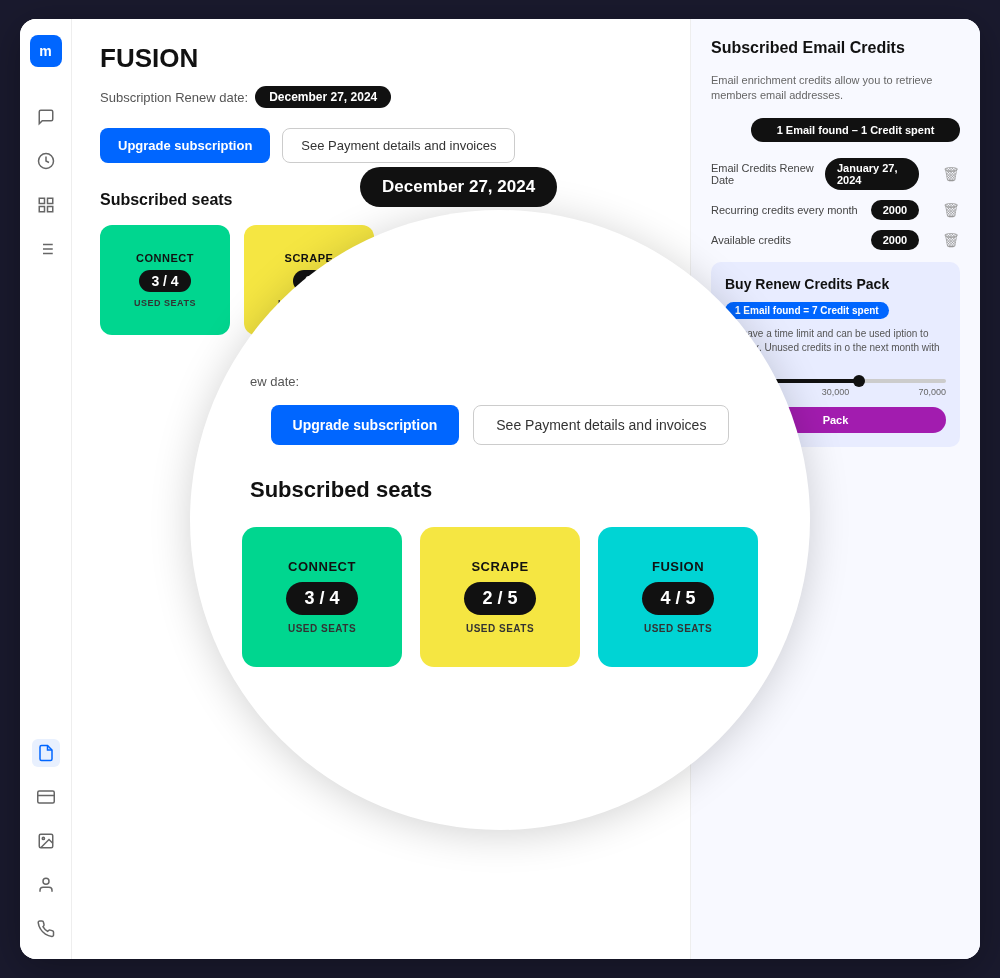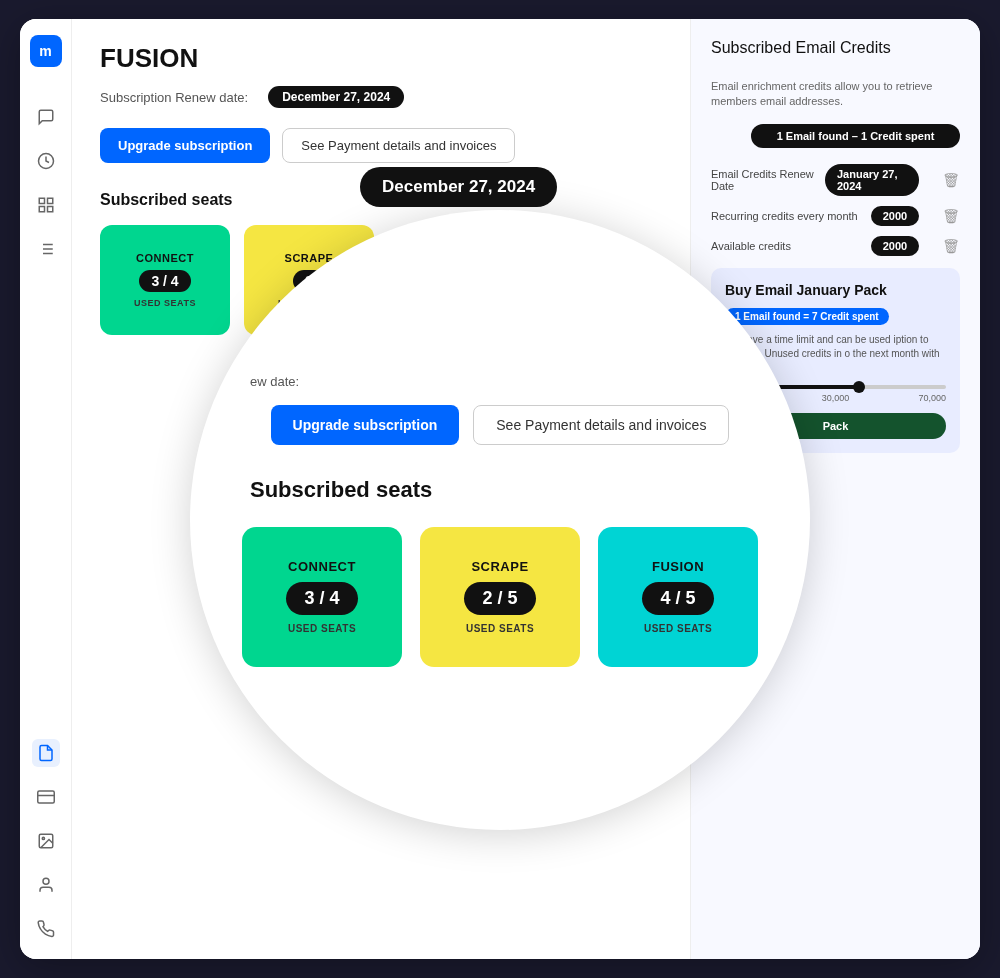--- a/index.html
+++ b/index.html
@@ -100,21 +100,21 @@
     .plan-title {
       font-size: 26px;
       font-weight: 800;
       color: #111;
       margin-bottom: 12px;
     }
 
     .renew-row {
       display: flex;
       align-items: center;
-      gap: 20px;
+      gap: 7px;
       margin-bottom: 20px;
       font-size: 13px;
       color: #555;
     }
 
     .date-badge {
       background: #111;
       color: #fff;
       border-radius: 20px;
       padding: 4px 14px;
@@ -205,23 +205,23 @@
     .right-panel {
       width: 290px;
       background: #f8f9ff;
       border-left: 1px solid #eee;
       padding: 20px;
       overflow: hidden;
     }
 
     .panel-title {
       font-size: 16px;
-      font-weight: 400;
+      font-weight: 700;
       color: #111;
-      margin-bottom: 22px;
+      margin-bottom: 16px;
     }
 
     .panel-desc {
       font-size: 11px;
       color: #666;
       line-height: 1.4;
       margin-bottom: 14px;
     }
 
     .credit-info-badge {
@@ -332,21 +332,21 @@
       width: 12px;
       height: 12px;
       background: #111;
       border-radius: 50%;
       position: absolute;
       top: -4px;
       left: 58%;
     }
 
     .buy-btn {
-      background: #14532d;
+      background: #a21caf;
       color: #fff;
       border: none;
       border-radius: 20px;
       padding: 7px 18px;
       font-size: 11px;
       font-weight: 600;
       cursor: pointer;
       width: 100%;
       text-align: center;
     }
@@ -598,21 +598,21 @@
 
       <div class="credit-row">
         <span class="credit-row-label">Available credits</span>
         <div class="credit-row-inner">
           <span class="credit-row-value">2000</span>
           <span class="trash-icon">🗑</span>
         </div>
       </div>
 
       <div class="buy-credits-section">
-        <div class="buy-title">Buy Email January Pack</div>
+        <div class="buy-title">Buy Renew Credits Pack</div>
         <div class="buy-badge">1 Email found = 7 Credit spent</div>
         <div class="buy-desc">not have a time limit and can be used iption to Kanbox. Unused credits in o the next month with no</div>
         <div class="slider-section">
           <div class="slider-track">
             <div class="slider-fill"></div>
             <div class="slider-thumb"></div>
           </div>
           <div class="slider-labels">
             <span>10,000</span>
             <span>30,000</span>

